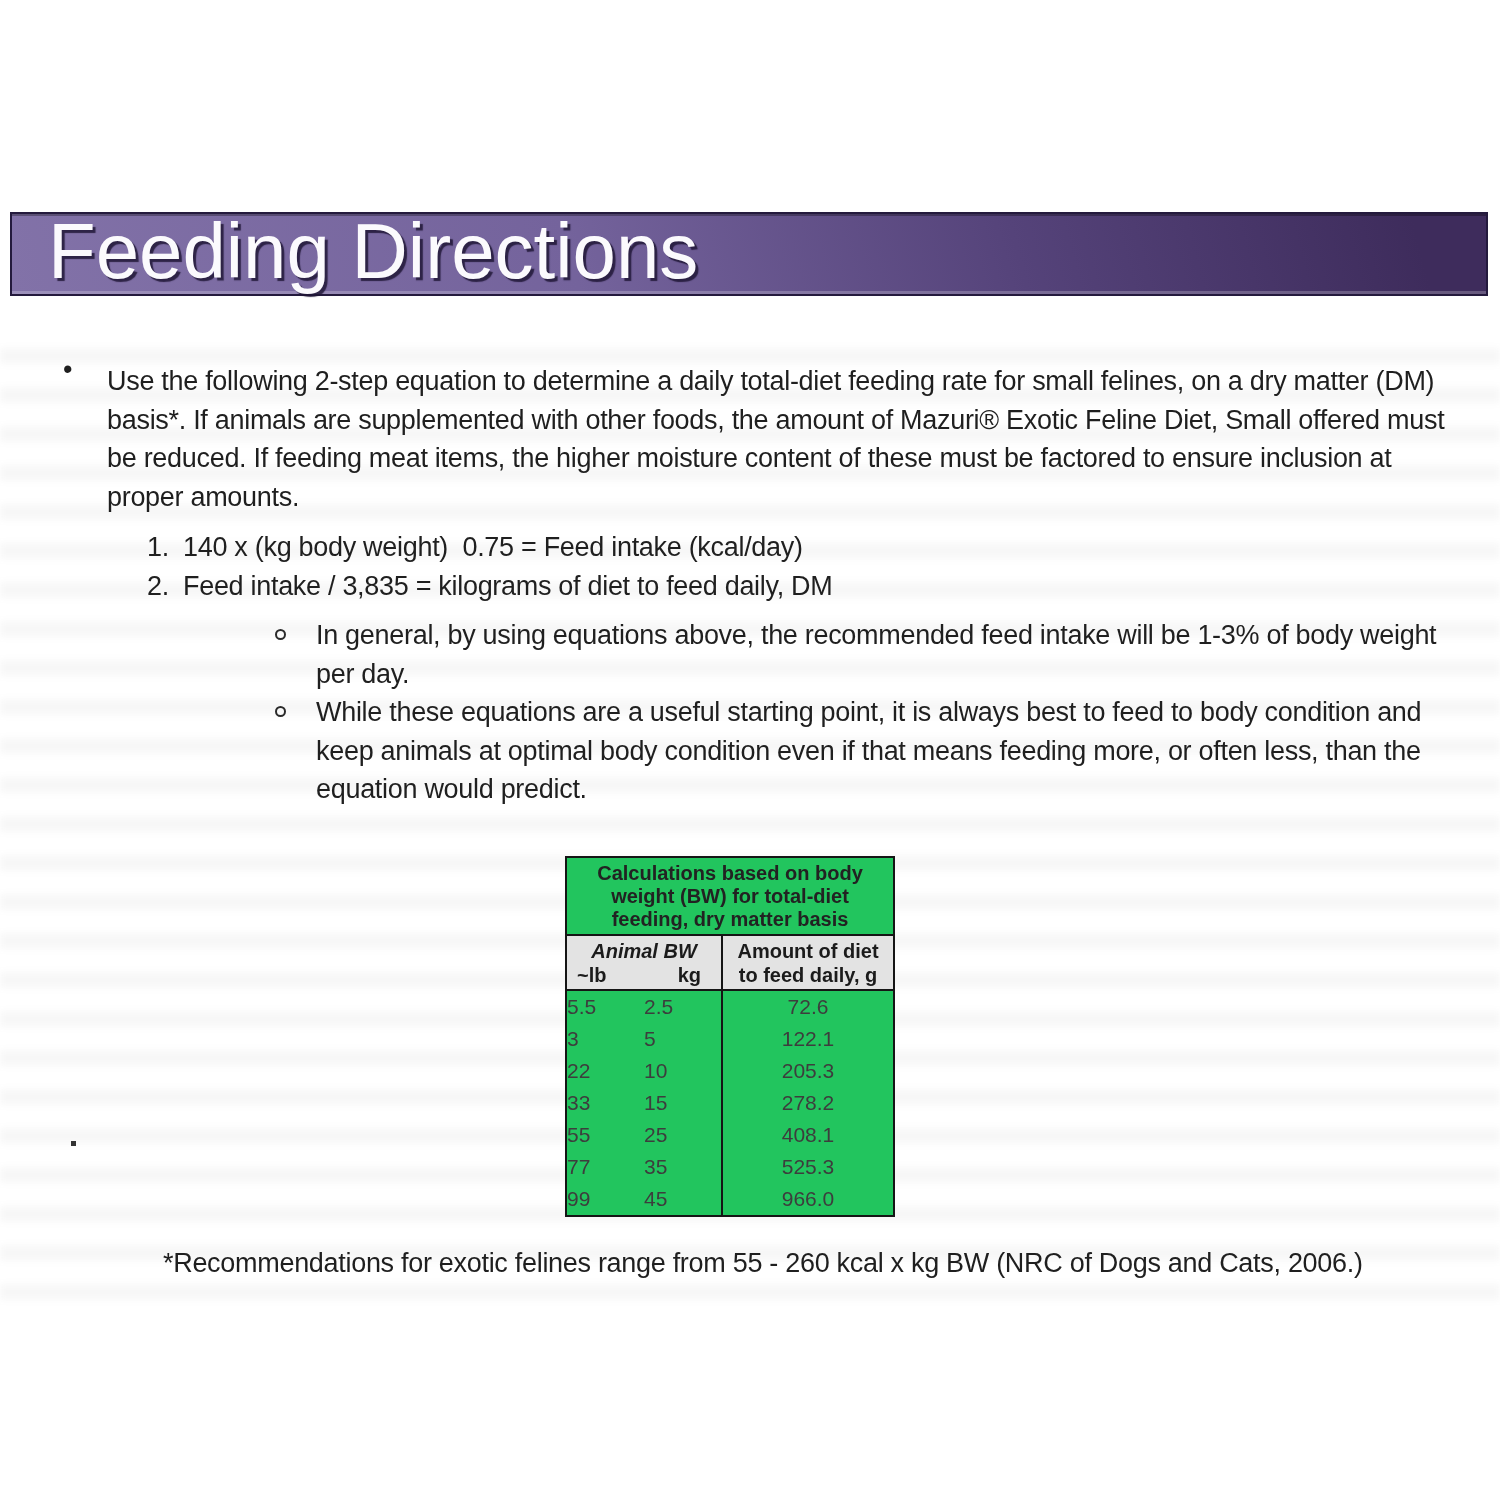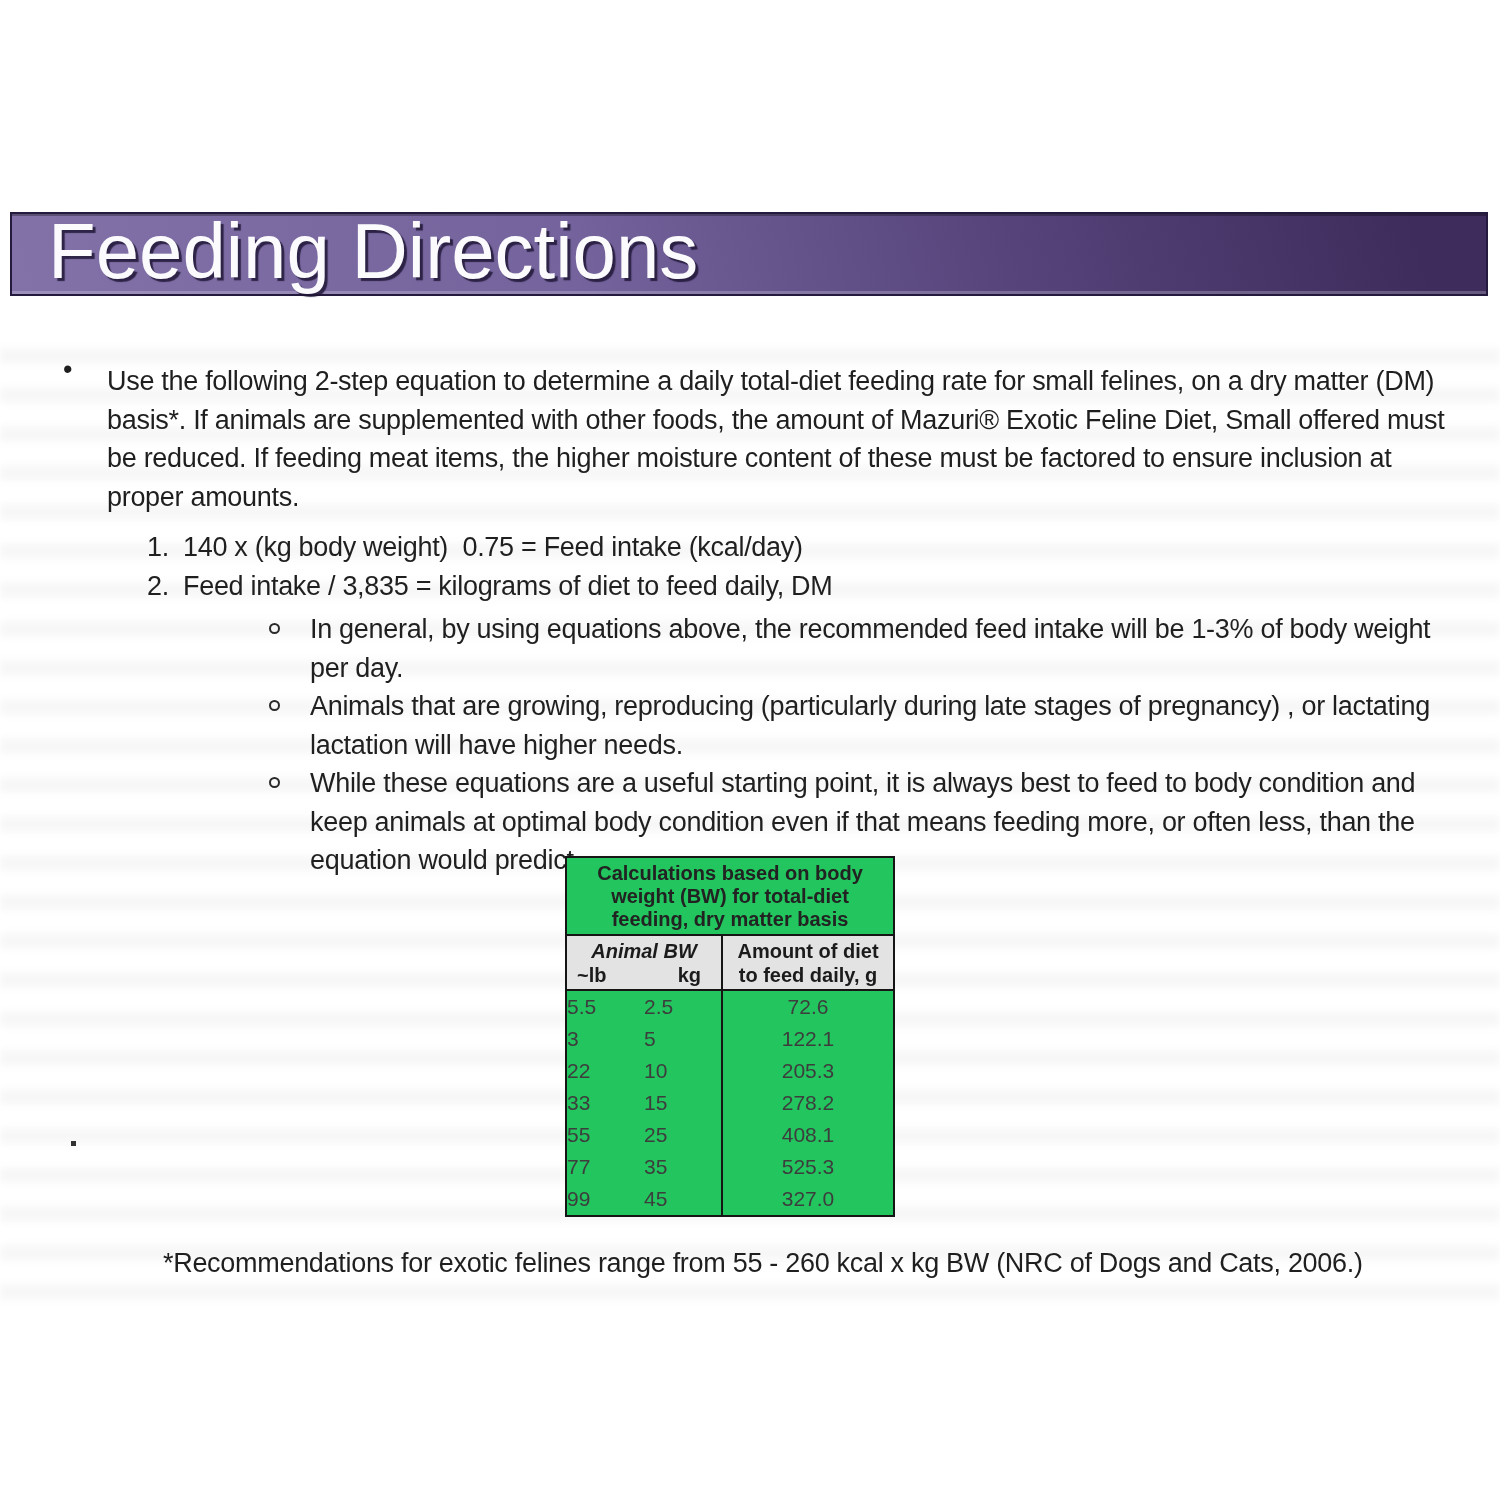--- a/index.html
+++ b/index.html
@@ -47,21 +47,21 @@
   }
   .intro-row { display:flex; }
   .bullet-dot { width:32px; flex:0 0 32px; font-size:27px; }
   .intro { margin:12px; width:1368px; }
 
   .steps { margin:0; padding:0; list-style:none; }
   .step-row { display:flex; margin-left:84px; }
   .step-num { width:36px; flex:0 0 36px; }
   .step-text { white-space:nowrap; }
 
-  .subbullets { margin:5px; padding:0; list-style:none; }
+  .subbullets { margin:11px; padding:0; list-style:none; }
   .sub-row { display:flex; margin-left:199px; }
   .sub-marker {
     width:43px; flex:0 0 43px; position:relative;
   }
   .sub-marker::before {
     content:""; position:absolute; left:2px; top:13px;
     width:11px; height:11px; border:2px solid #2a2a2a; border-radius:50%;
     box-sizing:border-box;
   }
   .sub-text { margin:0; width:1145px; }
@@ -134,24 +134,20 @@
 
   </ol>
 
   <ul class="subbullets">
 
       <li class="sub-row">
         <span class="sub-marker"></span>
         <p class="sub-text">In general, by using equations above, the recommended feed intake will be 1-3% of body weight per day.</p>
       </li>
 
-      <li class="sub-row">
-        <span class="sub-marker"></span>
-        <p class="sub-text">Animals that are growing, reproducing (particularly during late stages of pregnancy) , or lactating lactation will have higher needs.</p>
-      </li>
 
       <li class="sub-row">
         <span class="sub-marker"></span>
         <p class="sub-text">While these equations are a useful starting point, it is always best to feed to body condition and keep animals at optimal body condition even if that means feeding more, or often less, than the equation would predict.</p>
       </li>
 
   </ul>
 
 </main>
 
@@ -218,21 +214,21 @@
           <span>35</span>
         </div>
         <div class="t-row-amt">525.3</div>
       </div>
 
       <div class="t-row">
         <div class="t-row-left">
           <span>99</span>
           <span>45</span>
         </div>
-        <div class="t-row-amt">327.0</div>
+        <div class="t-row-amt">966.0</div>
       </div>
 
   </div>
 </section>
 
 <p class="footnote">*Recommendations for exotic felines range from 55 - 260 kcal x kg BW (NRC of Dogs and Cats, 2006.)</p>
 
 <div class="stray-dot"></div>
 
 </body></html>

